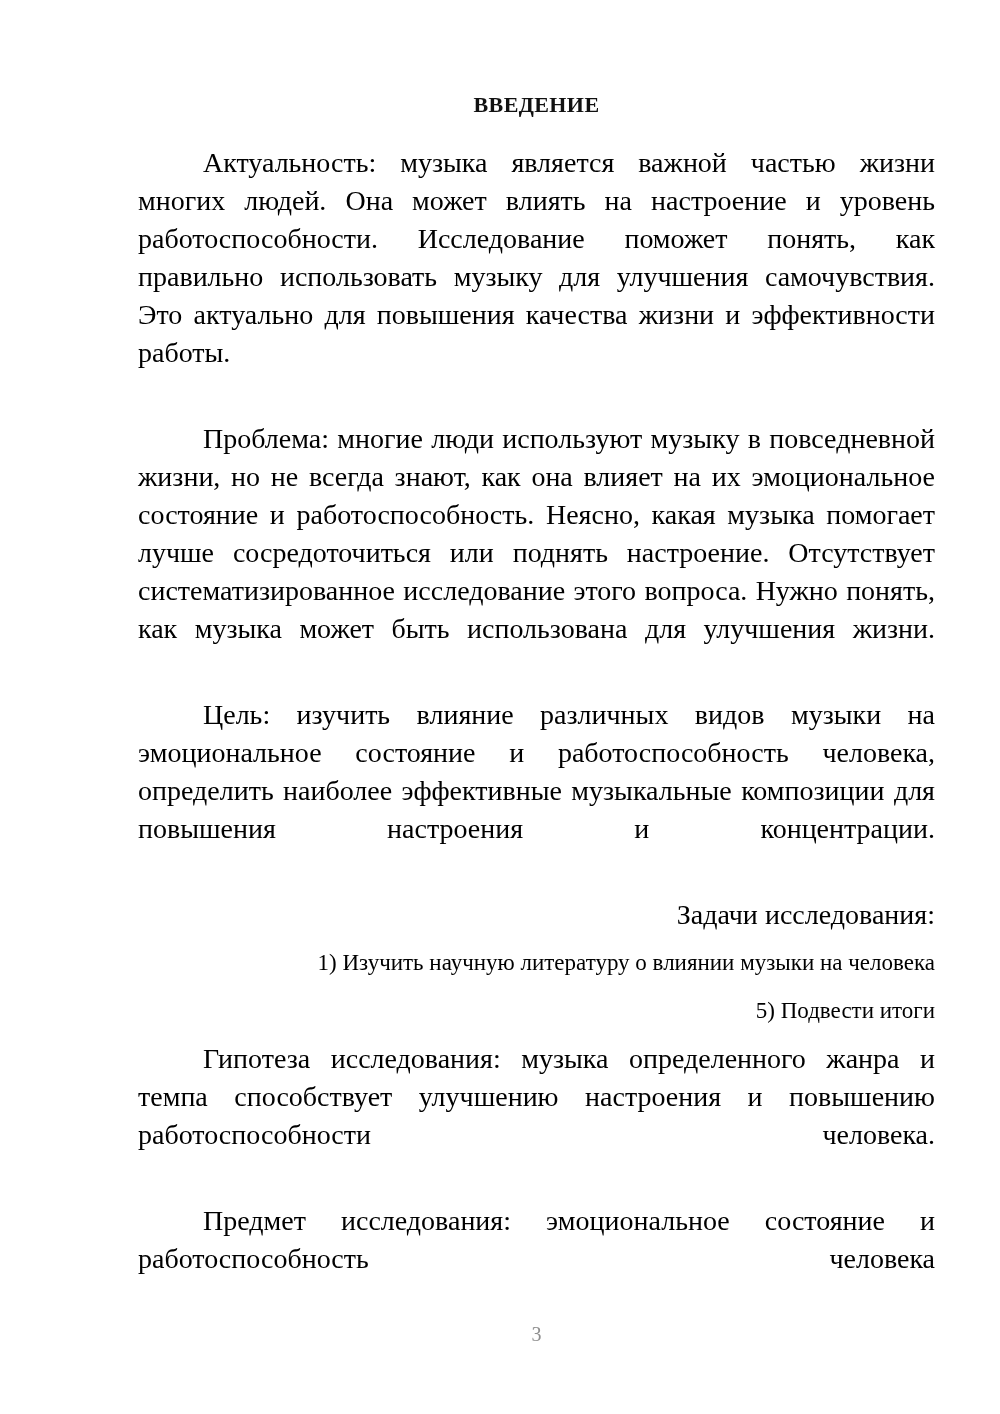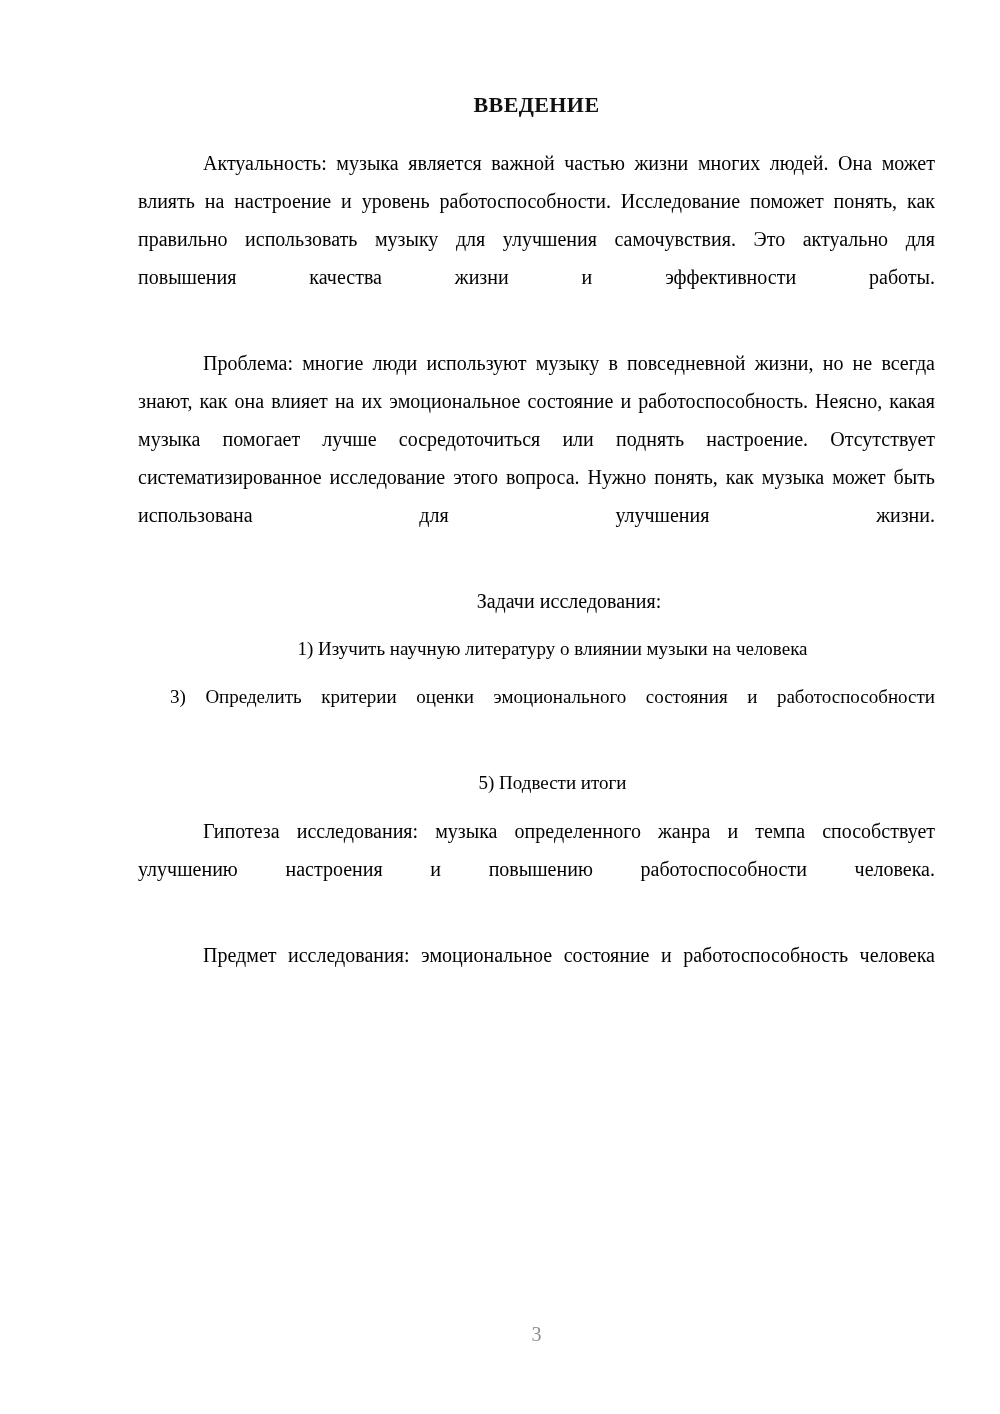--- a/index.html
+++ b/index.html
@@ -38,54 +38,54 @@
     font-size: 22px;
     font-weight: bold;
     text-align: center;
     letter-spacing: 0.4px;
     margin: 0 0 26px 0;
     line-height: 26px;
     color: #111111;
   }
 
   p.para {
-    font-size: 20px;
+    font-size: 28px;
     line-height: 38px;
     text-align: justify;
     text-justify: inter-word;
     margin: 0 0 10px 0;
     text-indent: 65px;
     hyphens: none;
     word-spacing: 0.2px;
   }
 
   
   p.para::after {
     content: "";
     display: inline-block;
     width: 100%;
   }
 
   p.list-item {
-    font-size: 19px;
+    font-size: 23px;
     line-height: 38px;
     text-align: justify;
     text-justify: inter-word;
     margin: 0 0 10px 0;
     text-indent: 32px;
   }
   p.list-item::after {
     content: "";
     display: inline-block;
     width: 100%;
   }
 
   
   p.single {
-    text-align: center;
+    text-align: right;
   }
   p.single::after { content: none; }
 
   .page-number {
     position: absolute;
     left: 138px;
     top: 1322px;
     width: 797px;
     text-align: center;
     font-size: 20px;
@@ -99,27 +99,27 @@
 <div class="page">
 
   <div class="content">
 
     <h1 class="doc-title">ВВЕДЕНИЕ</h1>
 
     <p class="para">Актуальность: музыка является важной частью жизни многих людей. Она может влиять на настроение и уровень работоспособности. Исследование поможет понять, как правильно использовать музыку для улучшения самочувствия. Это актуально для повышения качества жизни и эффективности работы.</p>
 
     <p class="para">Проблема: многие люди используют музыку в повседневной жизни, но не всегда знают, как она влияет на их эмоциональное состояние и работоспособность. Неясно, какая музыка помогает лучше сосредоточиться или поднять настроение. Отсутствует систематизированное исследование этого вопроса. Нужно понять, как музыка может быть использована для улучшения жизни.</p>
 
+    <p class="para">Цель: изучить влияние различных видов музыки на эмоциональное состояние и работоспособность человека, определить наиболее эффективные музыкальные композиции для повышения настроения и концентрации.</p>
 
     <p class="para single">Задачи исследования:</p>
 
     <p class="list-item single">1) Изучить научную литературу о влиянии музыки на человека</p>
 
 
-    <p class="list-item">3) Определить критерии оценки эмоционального состояния и работоспособности</p>
 
 
     <p class="list-item single">5) Подвести итоги</p>
 
 
     <p class="para">Гипотеза исследования: музыка определенного жанра и темпа способствует улучшению настроения и повышению работоспособности человека.</p>
 
     <p class="para">Предмет исследования: эмоциональное состояние и работоспособность человека</p>
 
 

